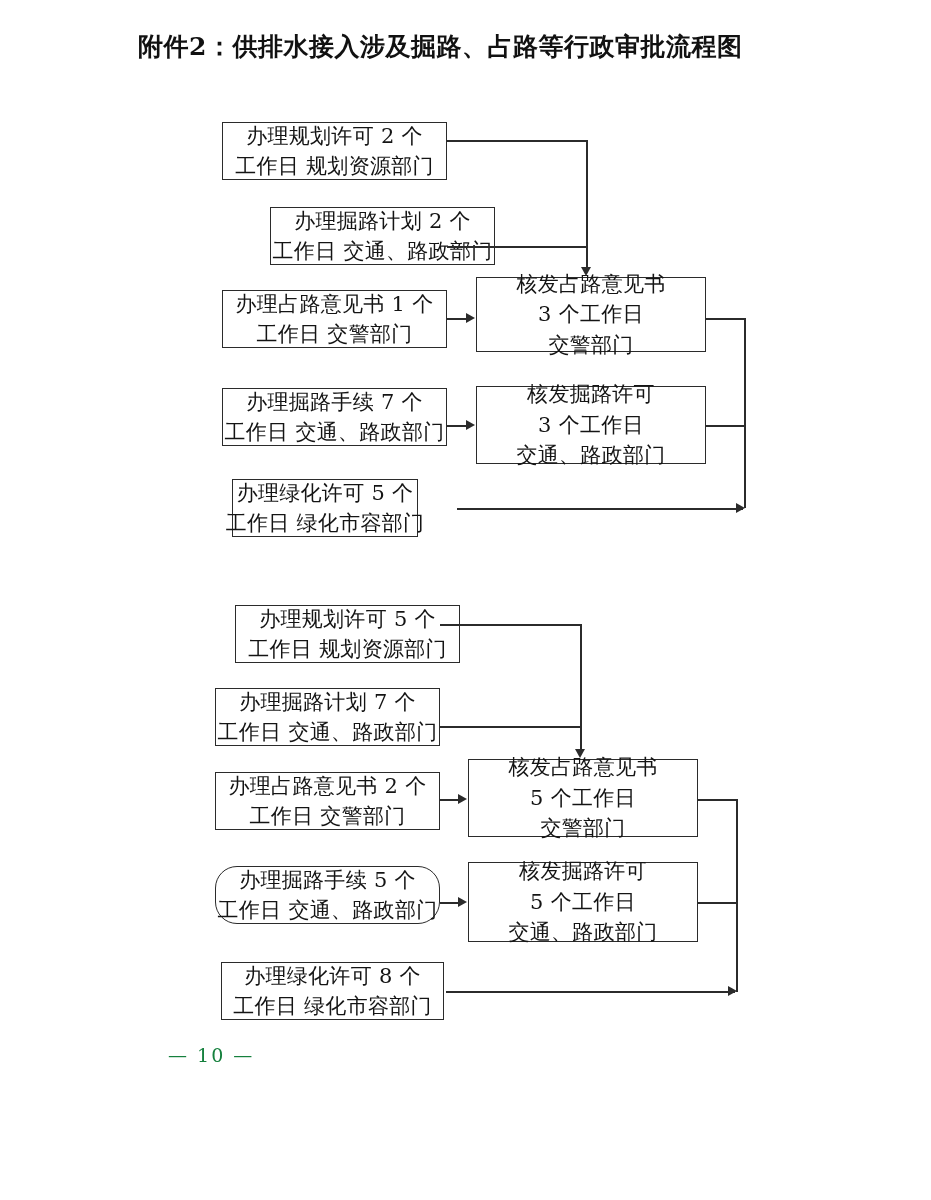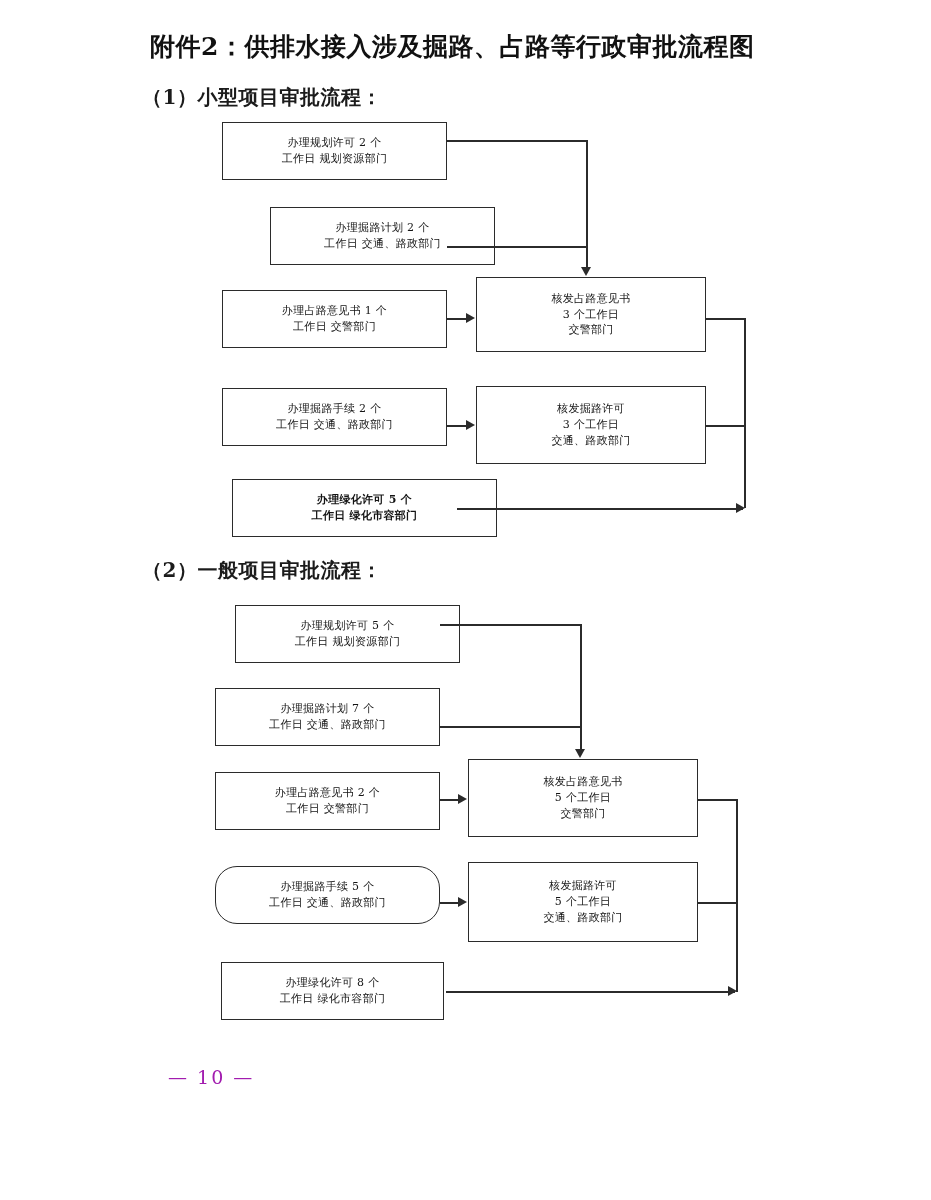--- a/index.html
+++ b/index.html
@@ -20,55 +20,54 @@
   
   .doc-title {
     position: absolute;
     left: 138px;
     top: 30px;
     font-size: 25px;
     font-weight: bold;
     letter-spacing: 0.5px;
     white-space: nowrap;
     color: #111;
-    margin-left: 12px;
   }
   .section-heading {
     position: absolute;
     font-size: 20px;
     font-weight: bold;
     letter-spacing: 0.5px;
     white-space: nowrap;
     color: #1b1b1b;
   }
   #sec1-heading { left: 142px; top: 84px; }
   #sec2-heading { left: 142px; top: 557px; }
 
   .page-footer {
     position: absolute;
     left: 168px;
-    top: 1066px;
+    top: 1044px;
     font-size: 19px;
     letter-spacing: 2px;
-    color: #a21caf;
+    color: #15803d;
     white-space: nowrap;
   }
 
   
   .flow-box {
     position: absolute;
     box-sizing: border-box;
     border: 1.6px solid #2b2b2b;
     background: #ffffff;
     display: flex;
     flex-direction: column;
     align-items: center;
     justify-content: center;
     text-align: center;
-    font-size: 11px;
+    font-size: 21px;
     line-height: 1.45;
     color: #141414;
     padding: 2px 20px;
     letter-spacing: 0.3px;
   }
   .flow-box .ln { white-space: nowrap; display: block; }
 
   
   .hline, .vline {
     position: absolute;
@@ -92,43 +91,42 @@
     border-right: 5.5px solid transparent;
   }
 </style>
 </head>
 <body>
 
 <div id="page">
 
   <div class="doc-title">附件2：供排水接入涉及掘路、占路等行政审批流程图</div>
 
-  <div class="section-heading" id="sec1-heading">（1）小型项目审批流程：</div>
 
   <div class="flow-box" style="left:222px; top:122px; width:225px; height:58px;">
     <span class="ln">办理规划许可 2 个</span>
     <span class="ln">工作日  规划资源部门</span>
   </div>
 
   <div class="flow-box" style="left:222px; top:207px; width:225px; height:58px;margin-left:48px;">
     <span class="ln">办理掘路计划 2 个</span>
     <span class="ln">工作日  交通、路政部门</span>
   </div>
 
   <div class="flow-box" style="left:222px; top:290px; width:225px; height:58px;">
     <span class="ln">办理占路意见书 1 个</span>
     <span class="ln">工作日  交警部门</span>
   </div>
 
   <div class="flow-box" style="left:222px; top:388px; width:225px; height:58px;">
-    <span class="ln">办理掘路手续  2 个</span>
-    <span class="ln">工作日  交通、路政部门</span>
-  </div>
-
-  <div class="flow-box" style="left:232px; top:479px; width:265px; height:58px;font-weight:bold;">
+    <span class="ln">办理掘路手续  7 个</span>
+    <span class="ln">工作日  交通、路政部门</span>
+  </div>
+
+  <div class="flow-box" style="left:232px; top:479px; width:186px; height:58px;">
     <span class="ln">办理绿化许可 5 个</span>
     <span class="ln">工作日  绿化市容部门</span>
   </div>
 
   <div class="flow-box" style="left:476px; top:277px; width:230px; height:75px;">
     <span class="ln">核发占路意见书</span>
     <span class="ln">3 个工作日</span>
     <span class="ln">交警部门</span>
   </div>
 
@@ -150,21 +148,20 @@
   <div class="hline" style="left:447px; top:425px; width:19px;"></div>
   <div class="arrow-right" style="left:466px; top:419.5px;"></div>
 
   <div class="hline" style="left:706px; top:318px; width:40px;"></div>
   <div class="hline" style="left:706px; top:425px; width:40px;"></div>
   <div class="vline" style="left:744px; top:318px; height:190px;"></div>
 
   <div class="hline" style="left:457px; top:508px; width:286px;"></div>
   <div class="arrow-right" style="left:736px; top:502.5px;"></div>
 
-  <div class="section-heading" id="sec2-heading">（2）一般项目审批流程：</div>
 
   <div class="flow-box" style="left:215px; top:605px; width:225px; height:58px;margin-left:20px;">
     <span class="ln">办理规划许可 5 个</span>
     <span class="ln">工作日  规划资源部门</span>
   </div>
 
   <div class="flow-box" style="left:215px; top:688px; width:225px; height:58px;">
     <span class="ln">办理掘路计划 7 个</span>
     <span class="ln">工作日  交通、路政部门</span>
   </div>

